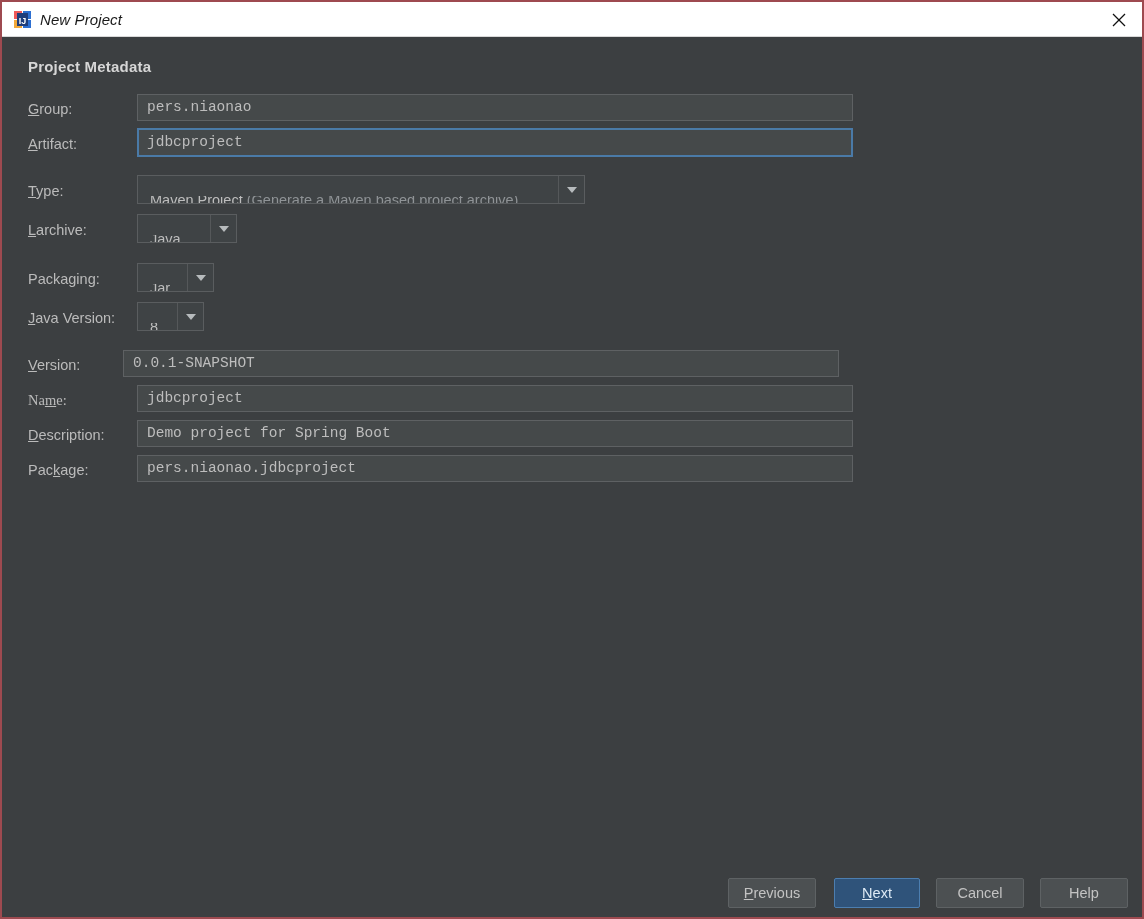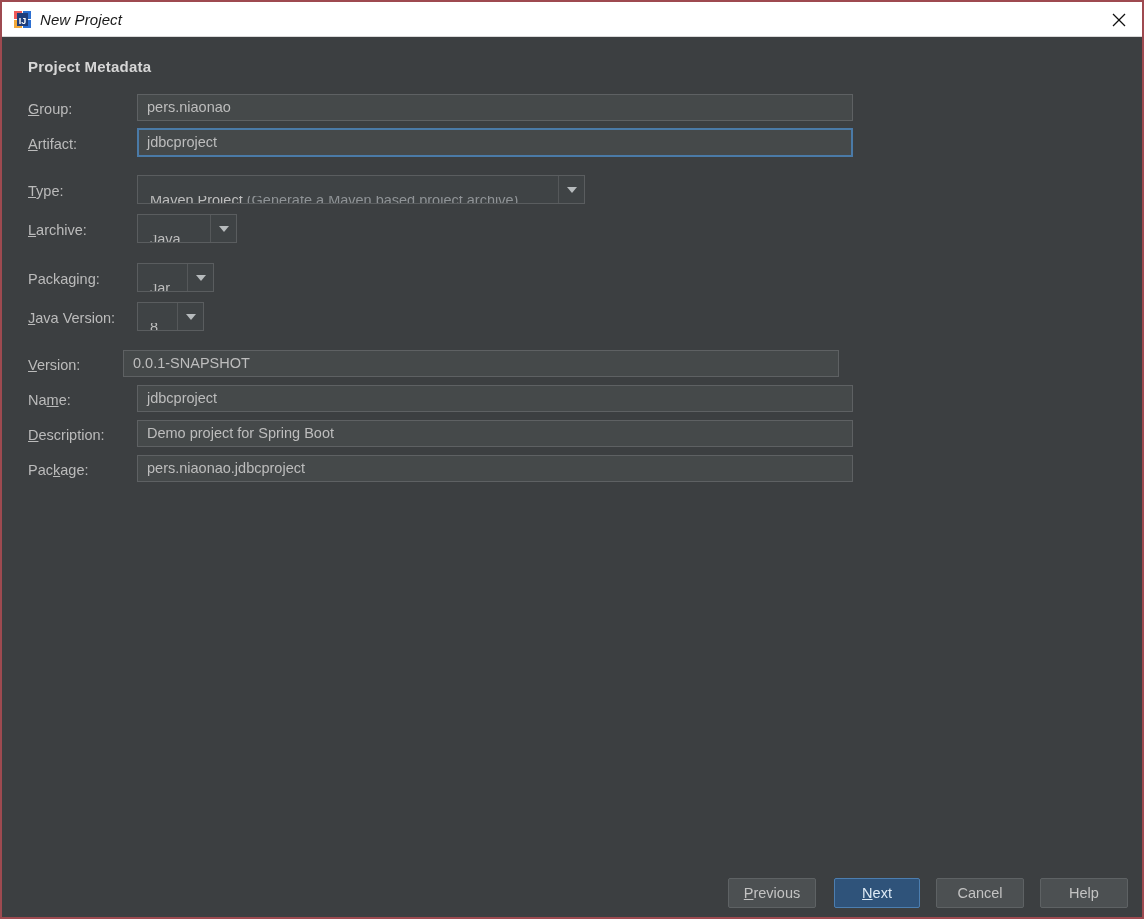--- a/index.html
+++ b/index.html
@@ -86,21 +86,21 @@
   }
   .form-label u { text-decoration: underline; text-underline-offset: 1px; }
 
   
   .text-field {
     position: absolute;
     box-sizing: border-box;
     background: #45494a;
     border: 1px solid #5e6163;
     color: #bdbdbd;
-    font-family: Liberation Sans, sans-serif;
+    font-family: Liberation Mono, monospace;
     font-size: 14.5px;
     padding: 0 0 0 9px;
     height: 27px;
     line-height: 25px;
     outline: none;
     overflow: hidden;
     white-space: nowrap;
   }
   .text-field.focused {
     border: 2px solid #4a7aa7;
@@ -235,21 +235,21 @@
     <div class="combo" style="left:135px; top:265px; width:67px;">
       <div class="combo-text">8</div>
       <div class="combo-arrow">
           <span class="tri"></span>
         </div>
     </div>
 
     <div class="form-label" style="left:26px; top:319px;"><span></span><u>V</u><span>ersion:</span></div>
     <div class="text-field" style="left:121px; top:313px; width:716px;">0.0.1-SNAPSHOT</div>
 
-    <div class="form-label" style="left:26px; top:354px;"><span>Na</span><u>m</u><span>e:</span></div>
+    <div class="form-label" style="left:26px; top:354px;font-family:Liberation Serif, serif;"><span>Na</span><u>m</u><span>e:</span></div>
     <div class="text-field" style="left:135px; top:348px; width:716px;">jdbcproject</div>
 
     <div class="form-label" style="left:26px; top:389px;"><span></span><u>D</u><span>escription:</span></div>
     <div class="text-field" style="left:135px; top:383px; width:716px;">Demo project for Spring Boot</div>
 
     <div class="form-label" style="left:26px; top:424px;"><span>Pac</span><u>k</u><span>age:</span></div>
     <div class="text-field" style="left:135px; top:418px; width:716px;">pers.niaonao.jdbcproject</div>
 
     <div class="btn" style="left:726px; top:841px; width:88px;">
         <span></span>

